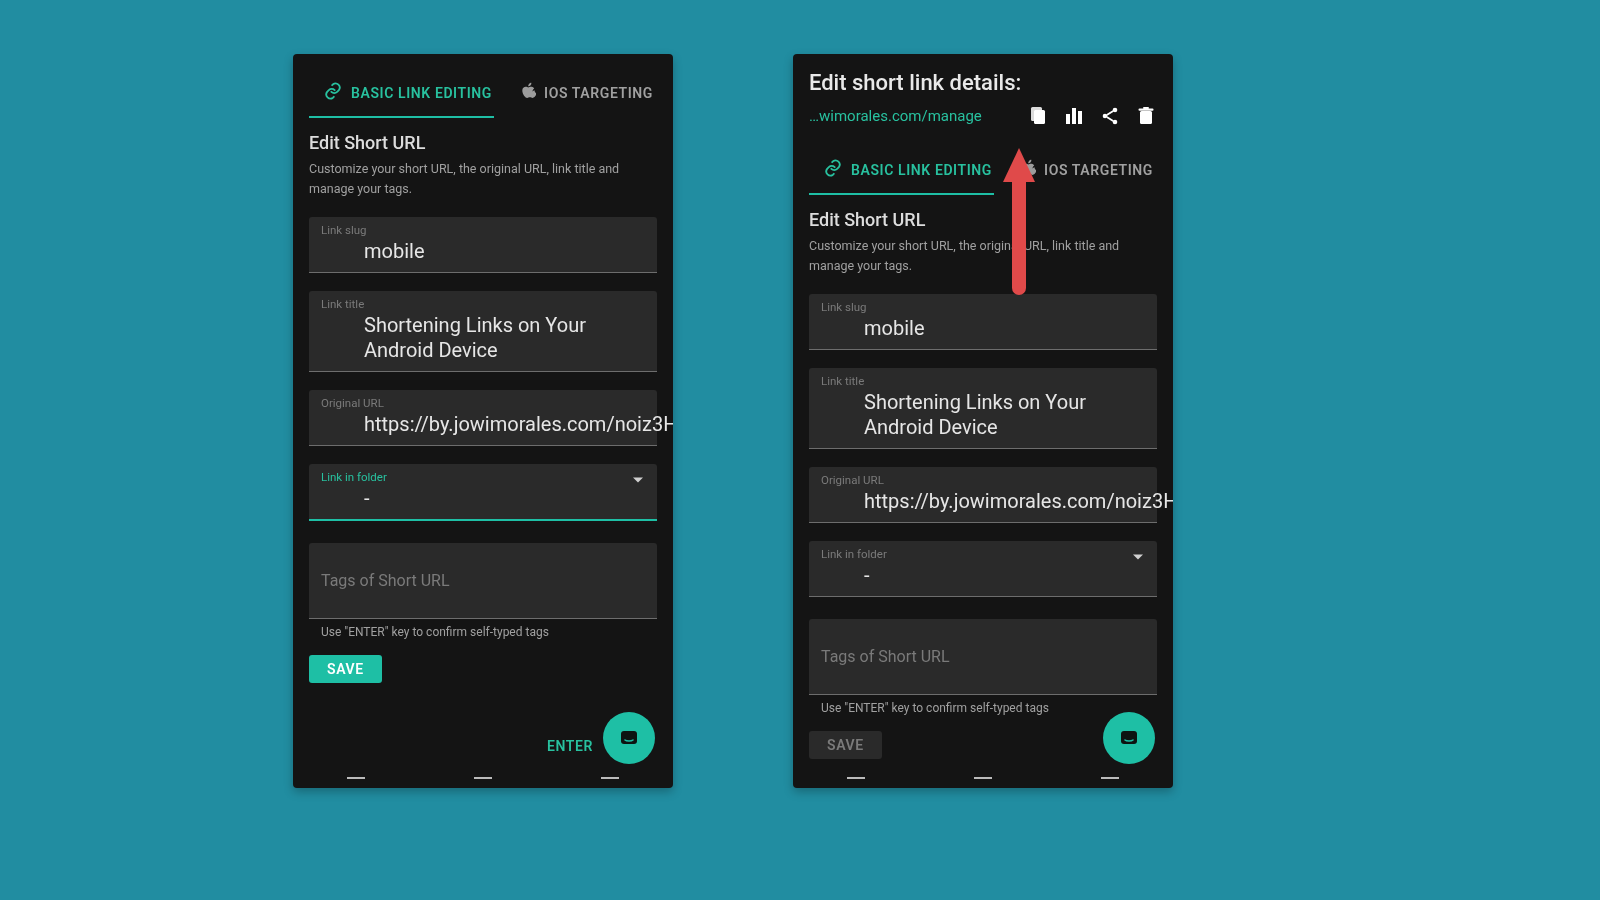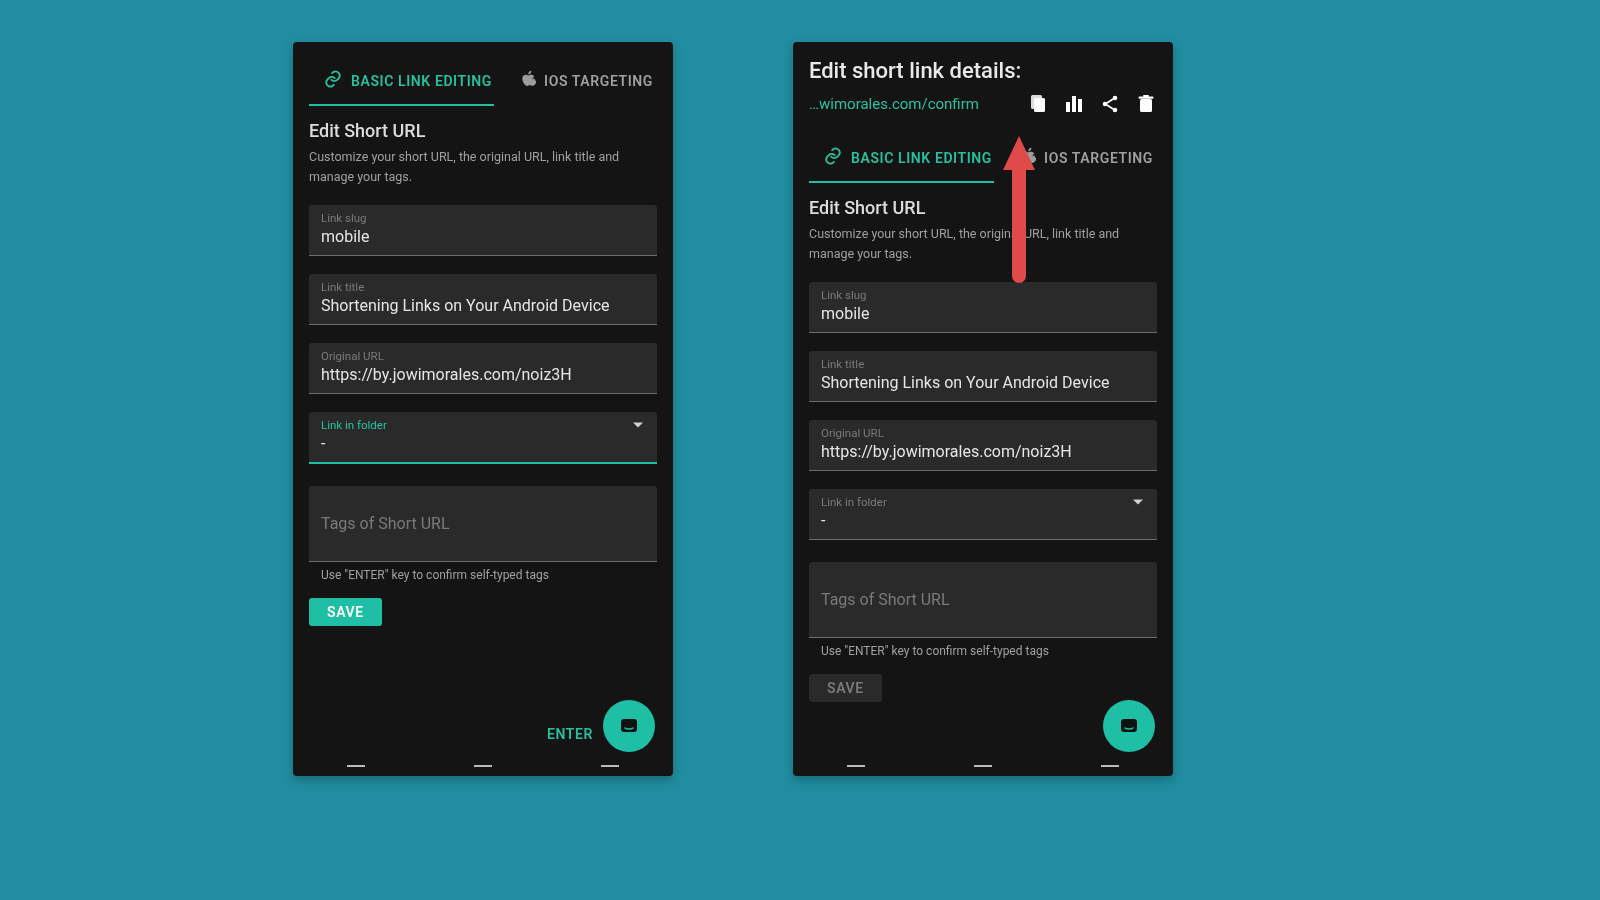--- a/index.html
+++ b/index.html
@@ -10,39 +10,39 @@
     --accent: #1EBFA5;
     --accent-text: #28C19F;
     --text-main: #E6E6E6;
     --text-sub: #A0A0A0;
     --text-dim: #7A7A7A;
     --border-under: #6d6d6d;
     --arrow-red: #E04A4A;
   }
   html,body{margin:0;padding:0;width:1600px;height:900px;background:var(--teal-bg);font-family:Roboto,Arial,Helvetica,sans-serif;overflow:hidden;}
   .stage{position:relative;width:1600px;height:900px;}
-  .phone{position:absolute;top:42px;width:380px;height:734px;background:var(--panel-bg);border-radius:4px;overflow:hidden;color:var(--text-main);box-shadow:0 4px 10px rgba(0,0,0,0.25);}
+  .phone{position:absolute;top:54px;width:380px;height:734px;background:var(--panel-bg);border-radius:4px;overflow:hidden;color:var(--text-main);box-shadow:0 4px 10px rgba(0,0,0,0.25);}
   .phone.left{left:293px;}
   .phone.right{left:793px;}
   .content{position:absolute;left:0;right:0;top:0;bottom:0;overflow:hidden;}
 
   
   .tabs{display:flex;align-items:center;height:45px;margin:16px 0 0 0;padding:0 16px;overflow:hidden;white-space:nowrap;border-bottom:1px solid transparent;}
   .tab{display:flex;align-items:center;gap:8px;font-size:14px;font-weight:600;letter-spacing:0.6px;color:var(--text-sub);padding:0 14px;height:45px;}
   .tab.active{color:var(--accent-text);}
   .tab-indicator{height:2px;background:var(--accent);margin:0 16px;}
   .fade-r{white-space:nowrap;overflow:hidden;}
 
   .section{padding:14px 16px 0 16px;}
   h2.title{margin:0;font-size:18px;font-weight:500;color:#ddd;}
   p.desc{margin:6px 0 0 0;font-size:12.5px;color:var(--text-sub);line-height:1.6;}
 
   .field{margin:18px 16px 0 16px;background:var(--panel-surface);border-radius:3px 3px 0 0;position:relative;padding:6px 12px 8px 12px;border-bottom:1px solid var(--border-under);}
   .field .flabel{font-size:11.5px;color:var(--text-dim);display:block;margin-bottom:2px;}
-  .field .fvalue{font-size:16px;color:var(--text-main);display:block;line-height:1.25;}
+  .field .fvalue{font-size:20px;color:var(--text-main);display:block;line-height:1.25;margin-left:43px;}
   .field.accent{border-bottom:2px solid var(--accent);}
   .field.accent .flabel{color:var(--accent-text);}
 
   .placeholder-field{margin:22px 16px 0 16px;background:var(--panel-surface);border-radius:3px 3px 0 0;padding:28px 12px;border-bottom:1px solid var(--border-under);}
   .placeholder-field .ph{font-size:16px;color:var(--text-dim);}
 
   .hint{font-size:12px;color:var(--text-sub);margin:6px 16px 0 28px;}
 
   .dropdown-caret{position:absolute;right:14px;top:50%;transform:translateY(-50%);}
   .caret{width:0;height:0;border-left:5px solid transparent;border-right:5px solid transparent;border-top:5px solid #d0d0d0;}
@@ -151,21 +151,21 @@
       </div>
     </div>
   </div>
 
   <div class="phone right">
     <div class="content">
 
       <div class="detail-title">Edit short link details:</div>
 
       <div class="url-row">
-        <span class="url-text">…wimorales.com/confirm</span>
+        <span class="url-text">…wimorales.com/manage</span>
         <div class="iconbar">
           <span class="ib">
             <svg width="18" height="20" viewBox="0 0 18 20">
                 <rect x="5" y="4" width="11" height="14" rx="1.5" fill="#fff"></rect>
                 <rect x="2" y="1" width="11" height="14" rx="1.5" fill="#fff" opacity="0.85"></rect>
               </svg>
           </span>
           <span class="ib">
             <svg width="18" height="18" viewBox="0 0 18 18">
                 <rect x="1" y="7" width="4" height="10" fill="#fff"></rect>

